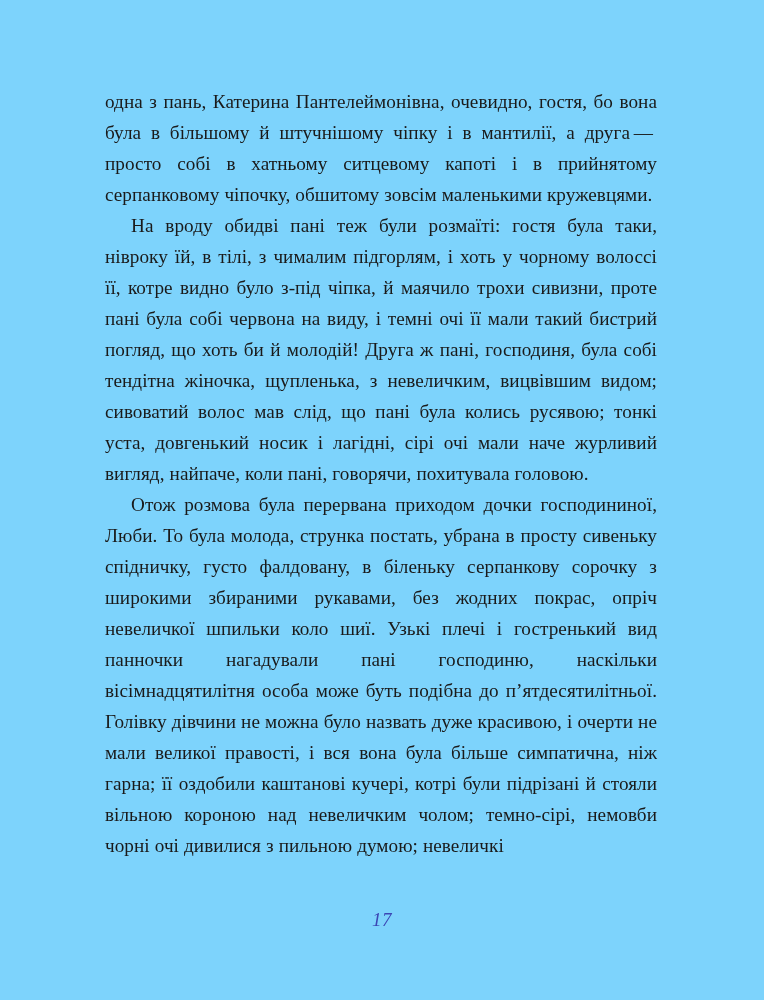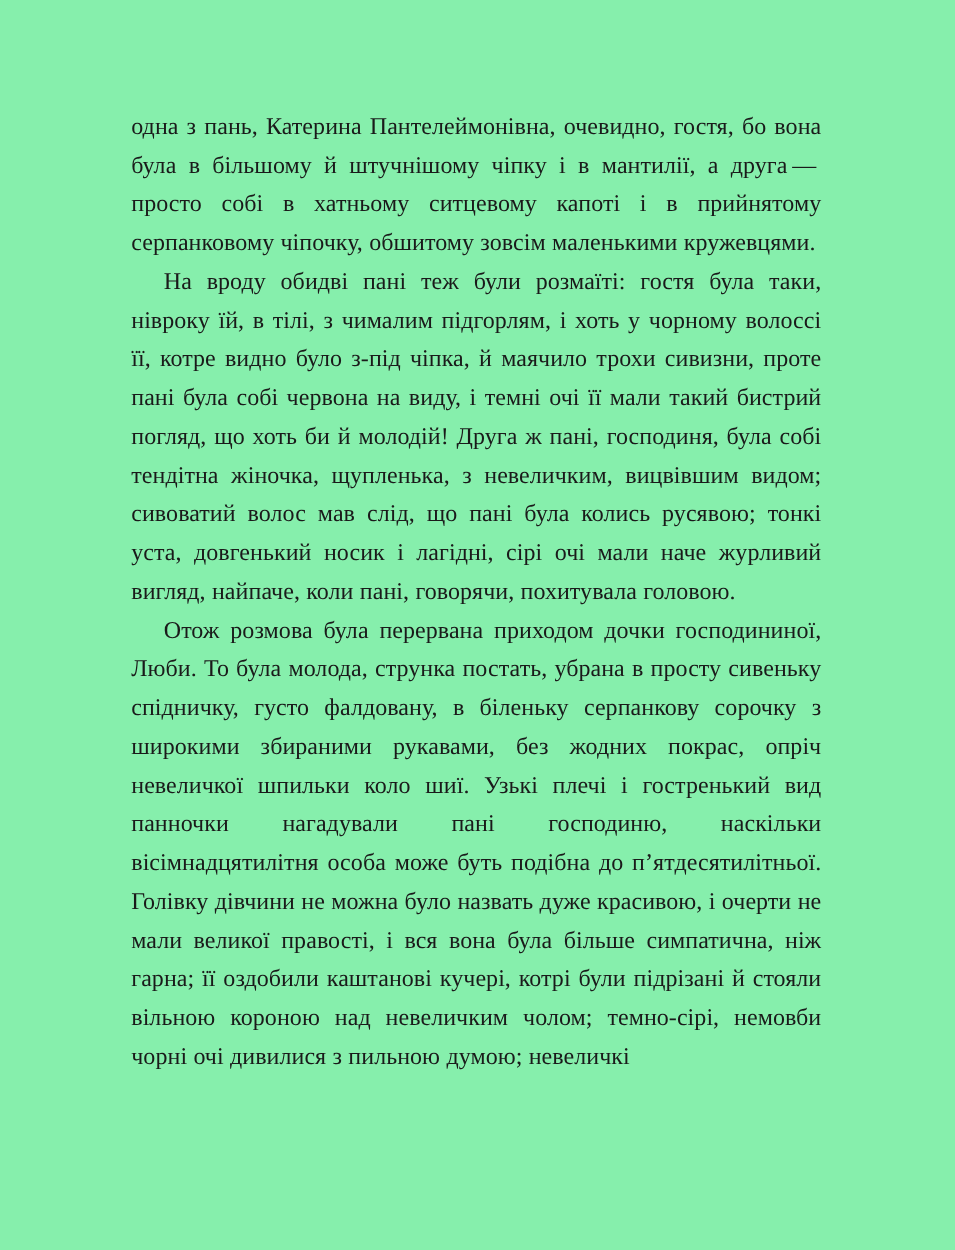--- a/index.html
+++ b/index.html
@@ -16,21 +16,21 @@
     overflow: hidden;
     position: relative;
   }
 
   .page {
     position: absolute;
     top: 0;
     left: 0;
     width: 764px;
     height: 1000px;
-    background: #86efac;
+    background: #7dd3fc;
   }
 
   .text-block {
     position: absolute;
     left: 105px;
     top: 86px;
     width: 552px;
   }
 
   .para {
@@ -67,14 +67,15 @@
 <body>
 
 <div class="page">
 
   <div class="text-block">
     <p class="para first-para">одна з пань, Катерина Пантелеймонівна, очевидно, гостя, бо вона була в більшому й штучнішому чіпку і в мантилії, а друга — просто собі в хатньому ситцевому капоті і в прийнятому серпанковому чіпочку, обшитому зовсім маленькими кружевцями.</p>
     <p class="para">На вроду обидві пані теж були розмаїті: гостя була таки, нівроку їй, в тілі, з чималим підгорлям, і хоть у чорному волоссі її, котре видно було з-під чіпка, й маячило трохи сивизни, проте пані була собі червона на виду, і темні очі її мали такий бистрий погляд, що хоть би й молодій! Друга ж пані, господиня, була собі тендітна жіночка, щупленька, з невеличким, вицвівшим видом; сивоватий волос мав слід, що пані була колись русявою; тонкі уста, довгенький носик і лагідні, сірі очі мали наче журливий вигляд, найпаче, коли пані, говорячи, похитувала головою.</p>
     <p class="para">Отож розмова була перервана приходом дочки господининої, Люби. То була молода, струнка постать, убрана в просту сивеньку спідничку, густо фалдовану, в біленьку серпанкову сорочку з широкими збираними рукавами, без жодних покрас, опріч невеличкої шпильки коло шиї. Узькі плечі і гостренький вид панночки нагадували пані господиню, наскільки вісімнадцятилітня особа може буть подібна до п’ятдесятилітньої. Голівку дівчини не можна було назвать дуже красивою, і очерти не мали великої правості, і вся вона була більше симпатична, ніж гарна; її оздобили каштанові кучері, котрі були підрізані й стояли вільною короною над невеличким чолом; темно-сірі, немовби чорні очі дивилися з пильною думою; невеличкі</p>
   </div>
 
+  <div class="folio">17</div>
 
 </div>
 
 </body></html>

